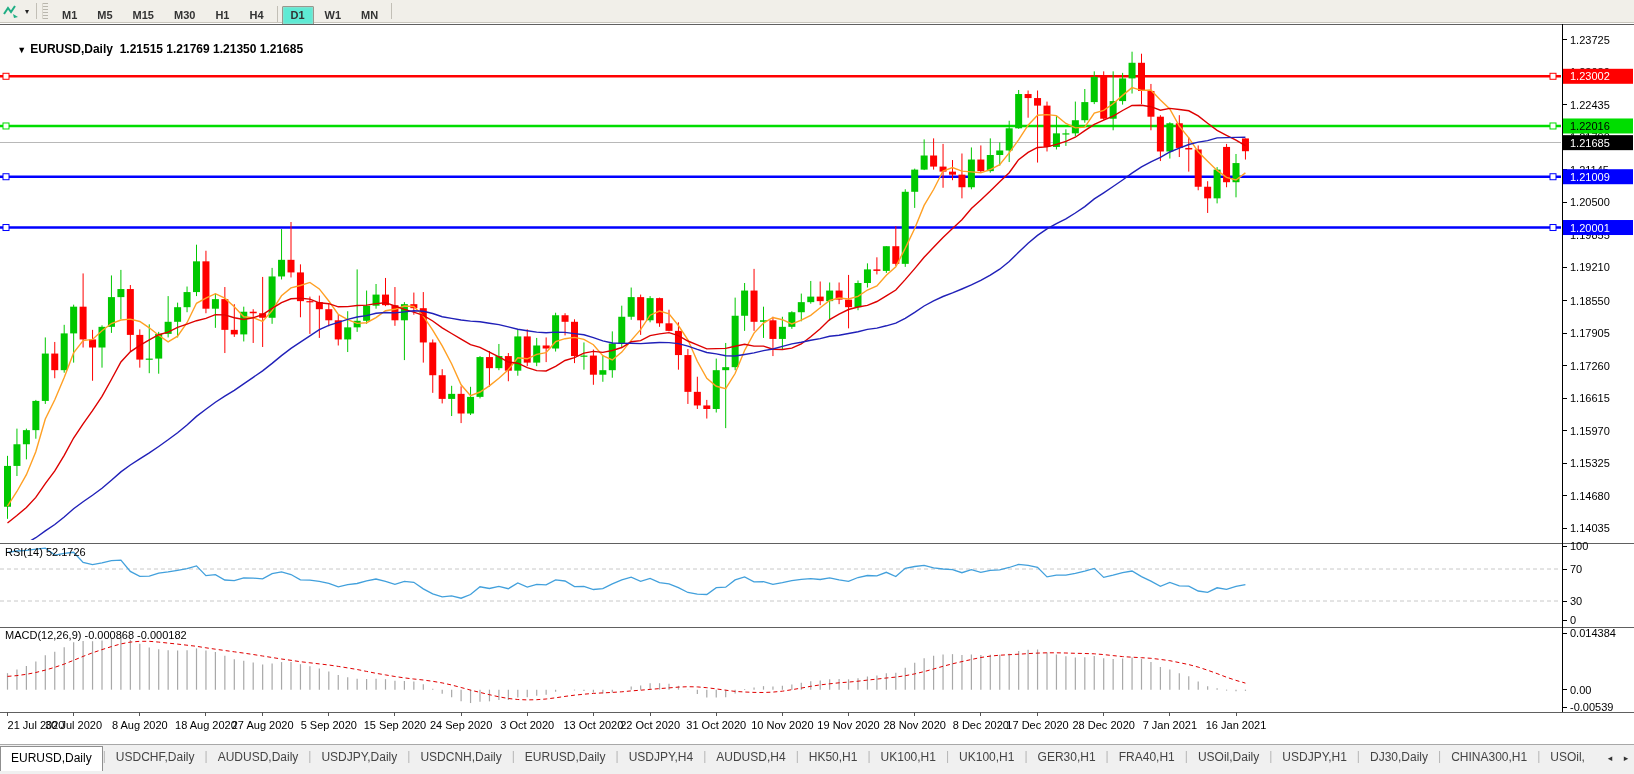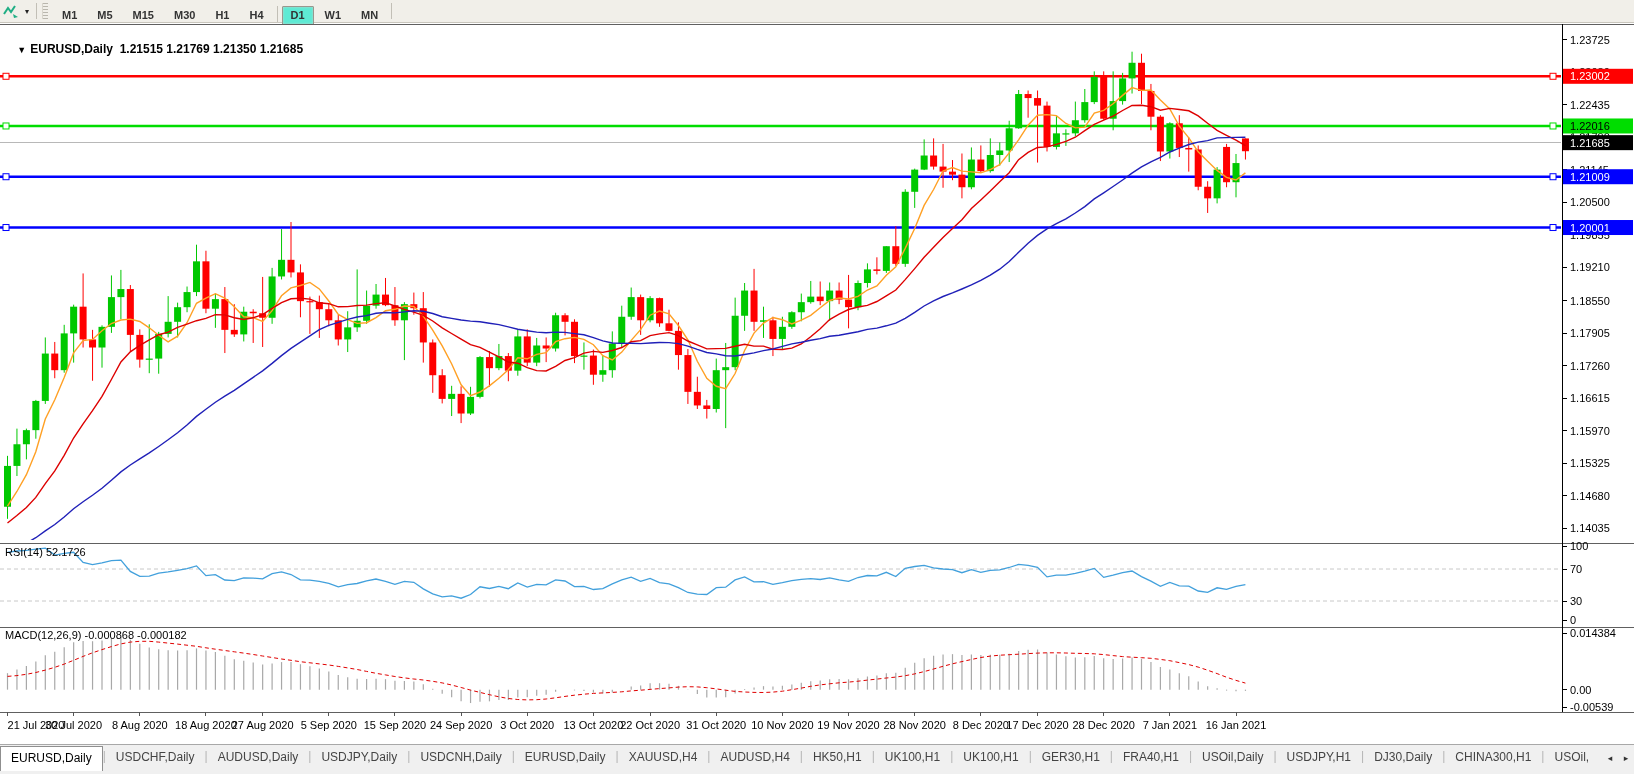--- a/index.html
+++ b/index.html
@@ -634,21 +634,21 @@
         <div class="tab">USDCHF,Daily</div>
         <span class="tab-sep">|</span>
         <div class="tab">AUDUSD,Daily</div>
         <span class="tab-sep">|</span>
         <div class="tab">USDJPY,Daily</div>
         <span class="tab-sep">|</span>
         <div class="tab">USDCNH,Daily</div>
         <span class="tab-sep">|</span>
         <div class="tab">EURUSD,Daily</div>
         <span class="tab-sep">|</span>
-        <div class="tab">XAUUSD,H4</div>
+        <div class="tab">USDJPY,H4</div>
         <span class="tab-sep">|</span>
         <div class="tab">AUDUSD,H4</div>
         <span class="tab-sep">|</span>
         <div class="tab">HK50,H1</div>
         <span class="tab-sep">|</span>
         <div class="tab">UK100,H1</div>
         <span class="tab-sep">|</span>
         <div class="tab">UK100,H1</div>
         <span class="tab-sep">|</span>
         <div class="tab">GER30,H1</div>

